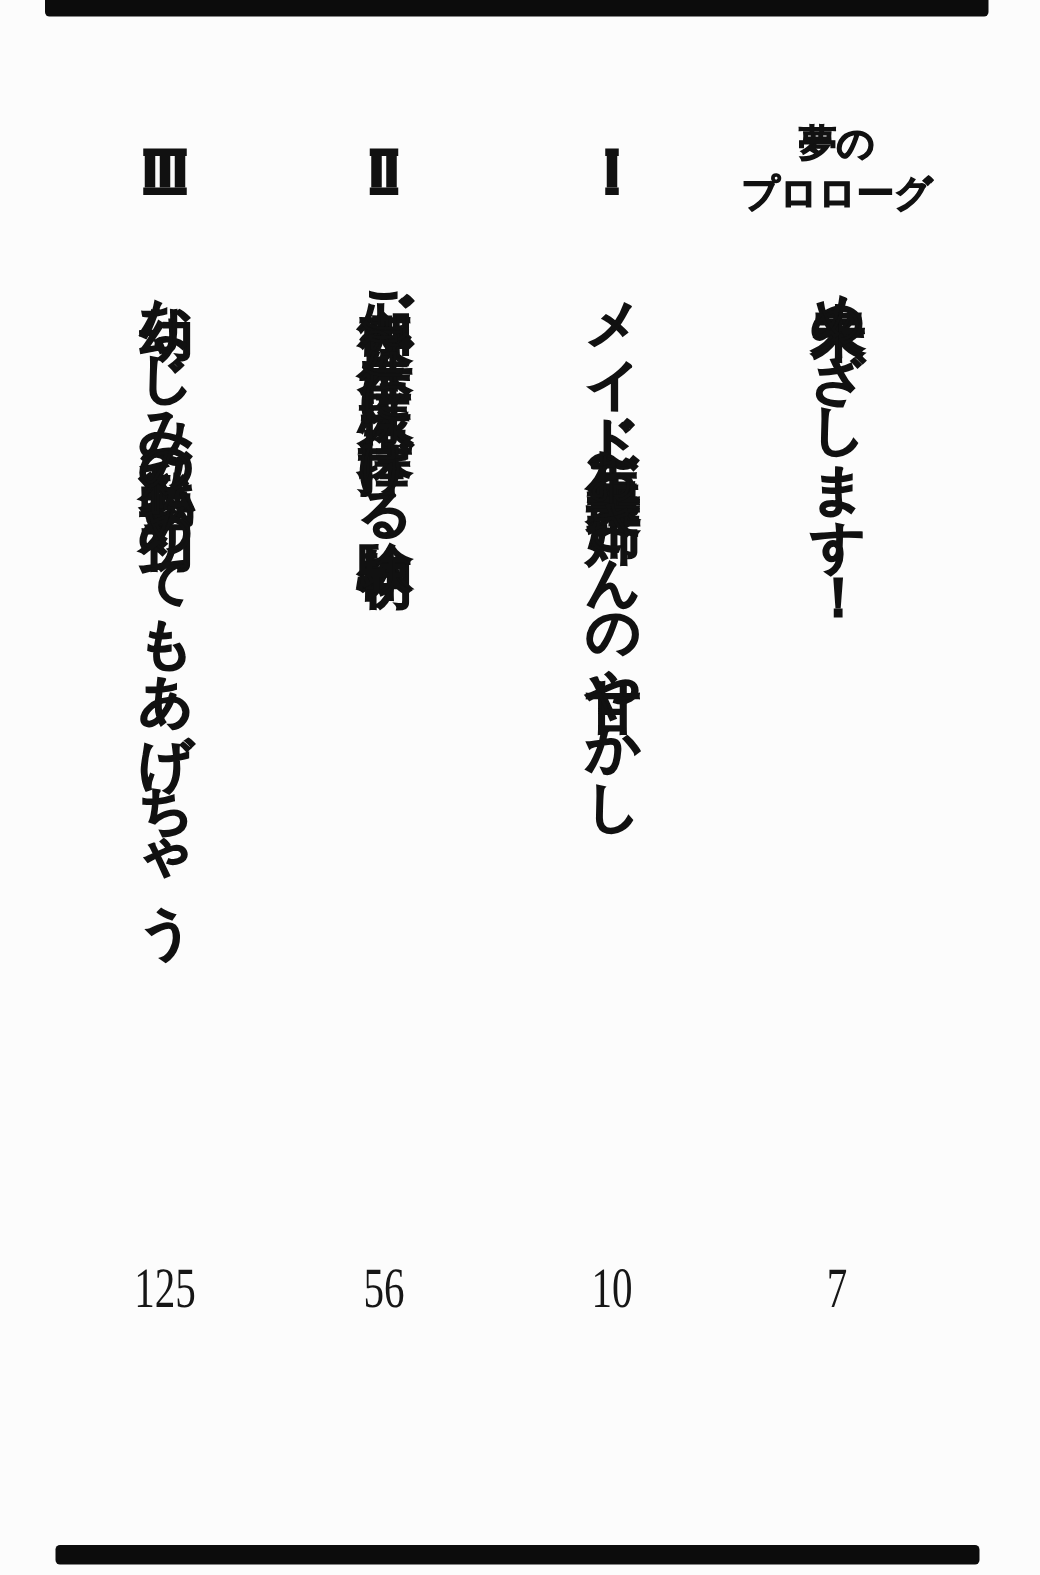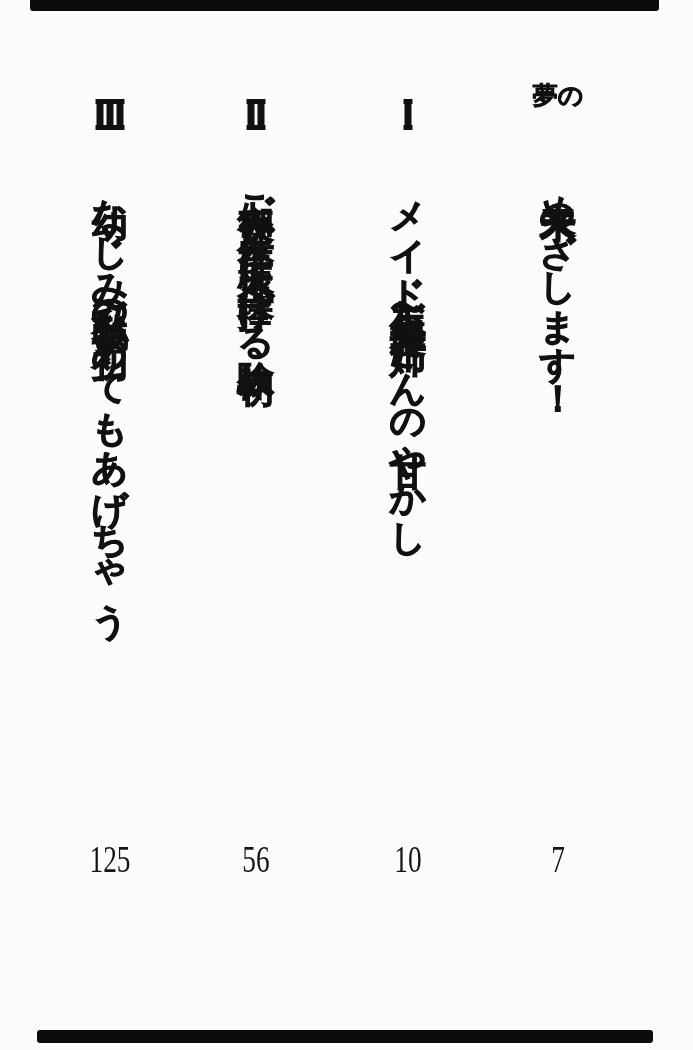--- a/index.html
+++ b/index.html
@@ -67,20 +67,21 @@
 <body>
 
 <div class="page">
 
   <div class="scan-bar scan-top"></div>
   <div class="scan-bar scan-bottom"></div>
 
   <section class="entry prologue">
     <div class="p-header">
       <div>夢の</div>
+      <div>プロローグ</div>
     </div>
     <div class="vtitle">未来めざします！</div>
     <div class="pagenum">7</div>
   </section>
 
   <section class="entry chapter ch1">
     <div class="numeral">
         <span class="stem"></span>
       </div>
     <div class="vtitle">メイド襲来〜年上お姉さんの甘やかし</div>

